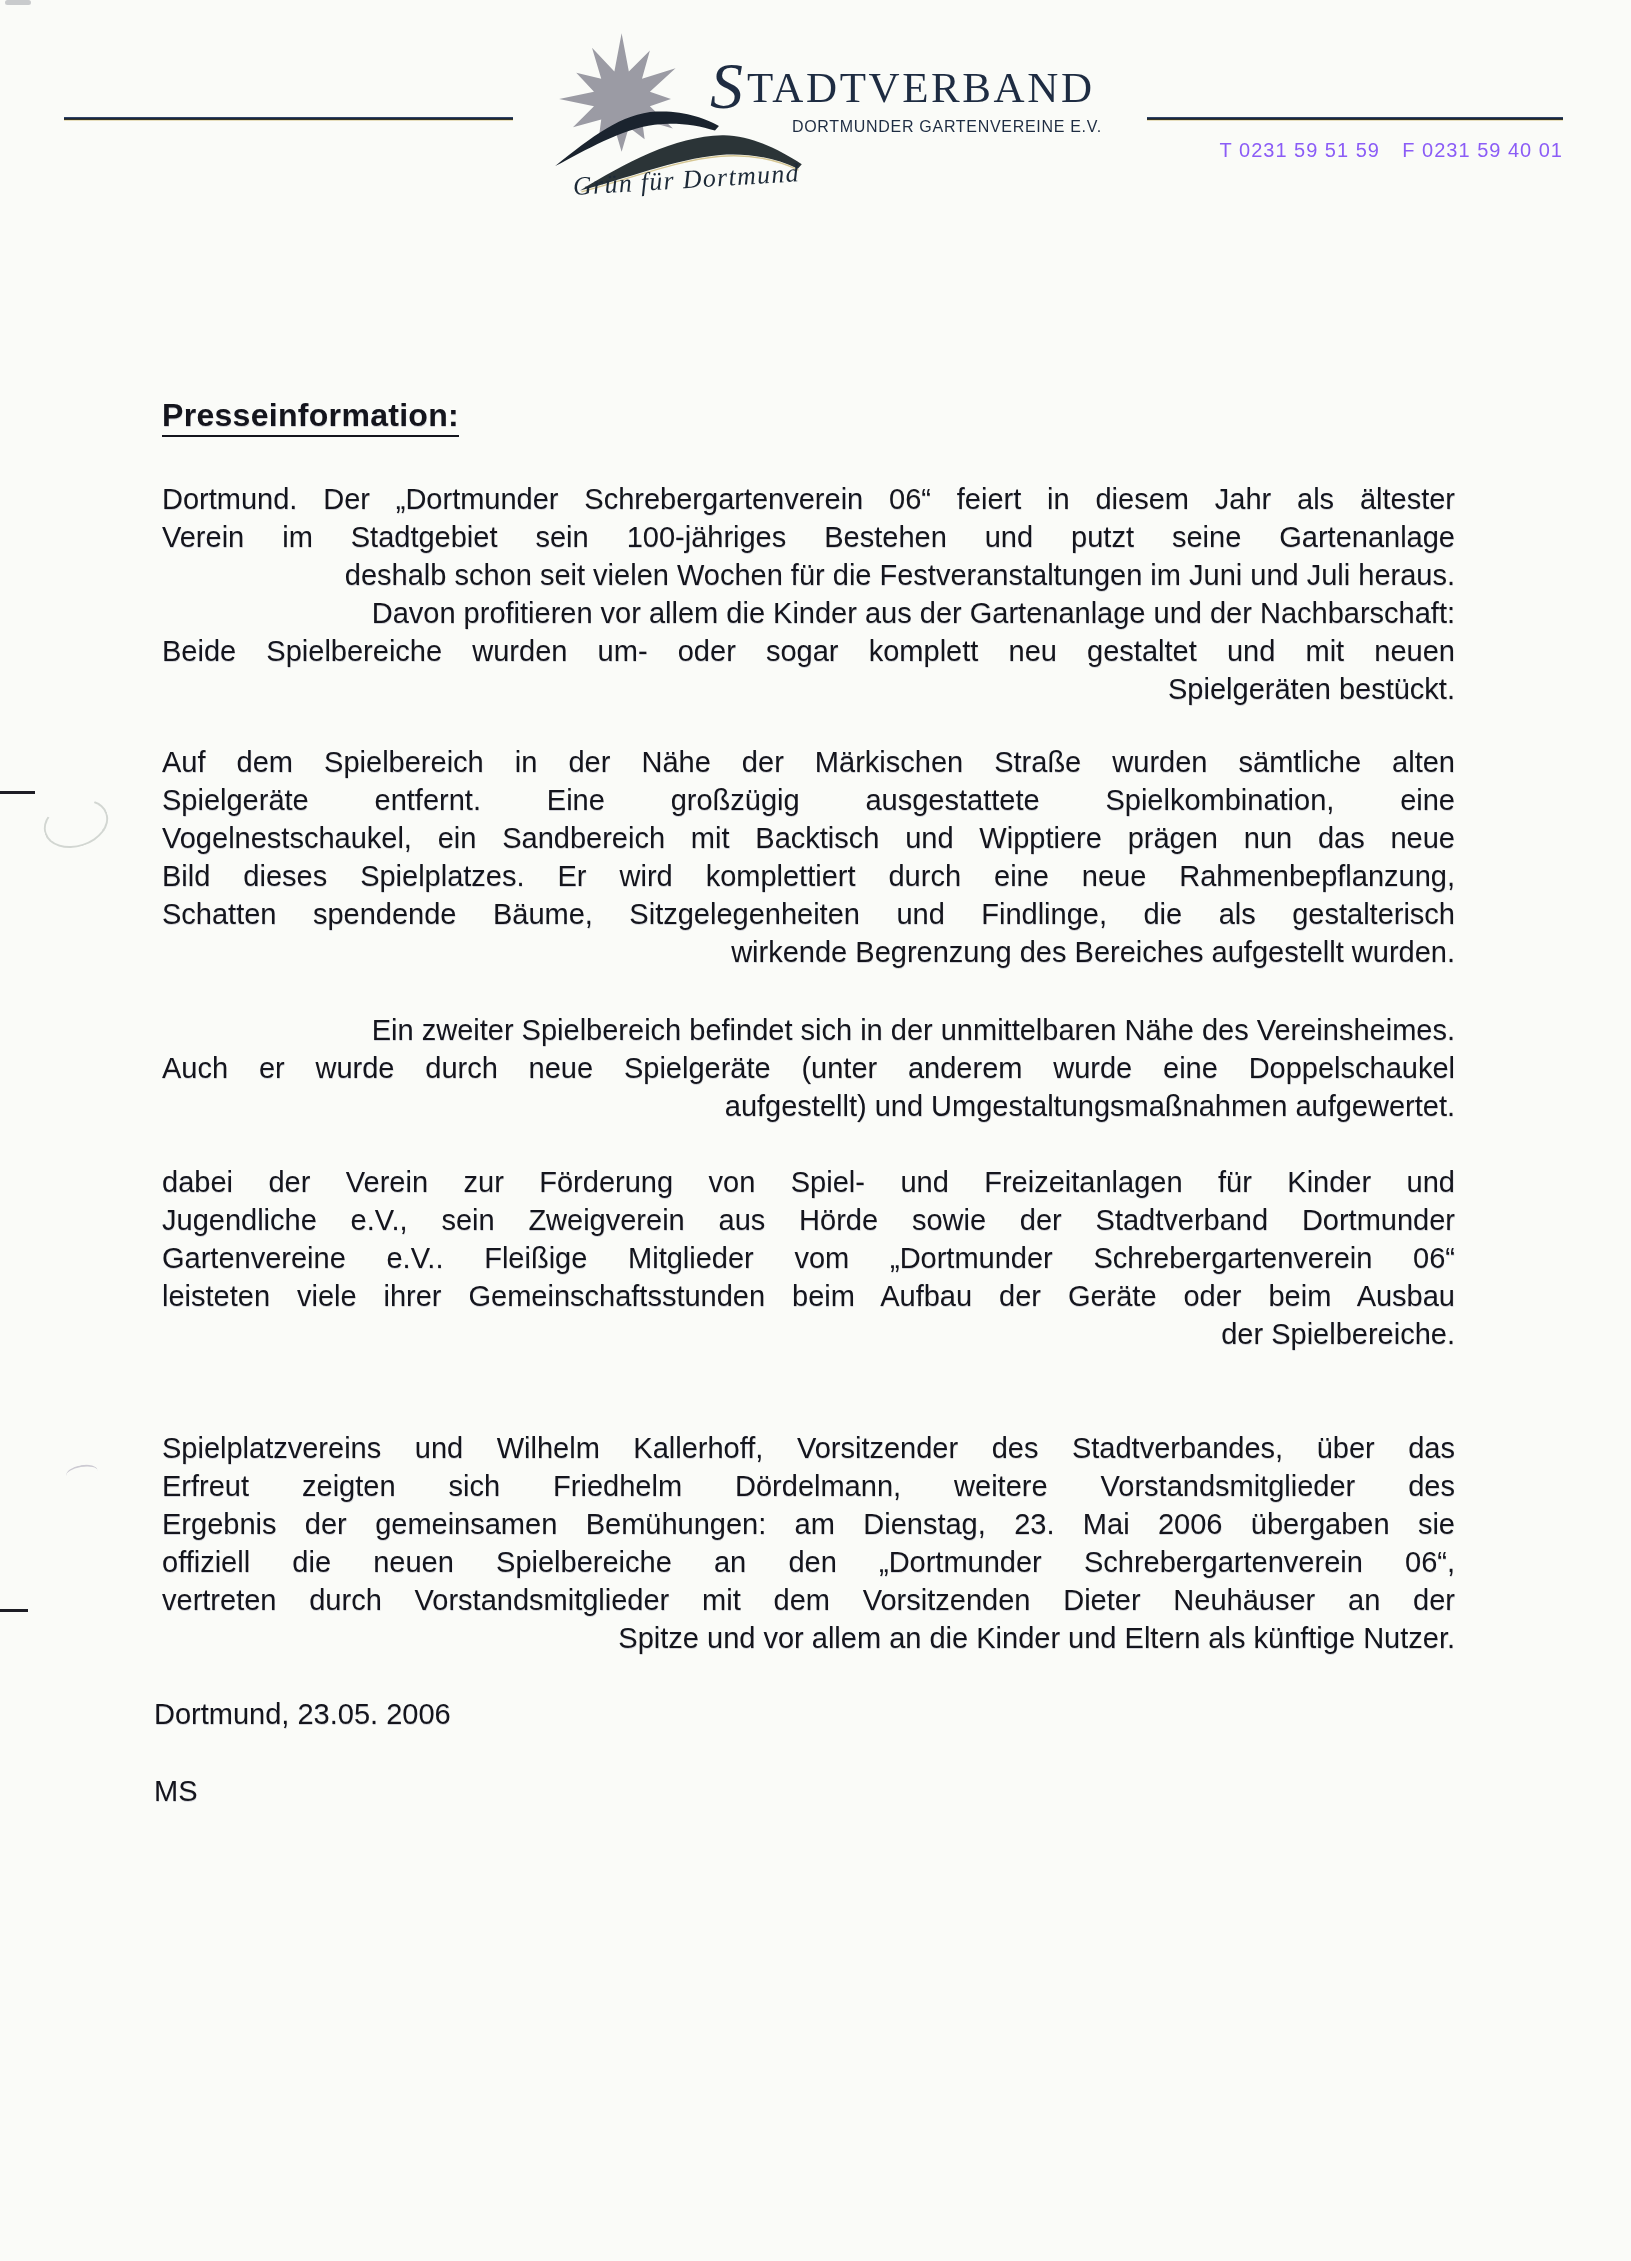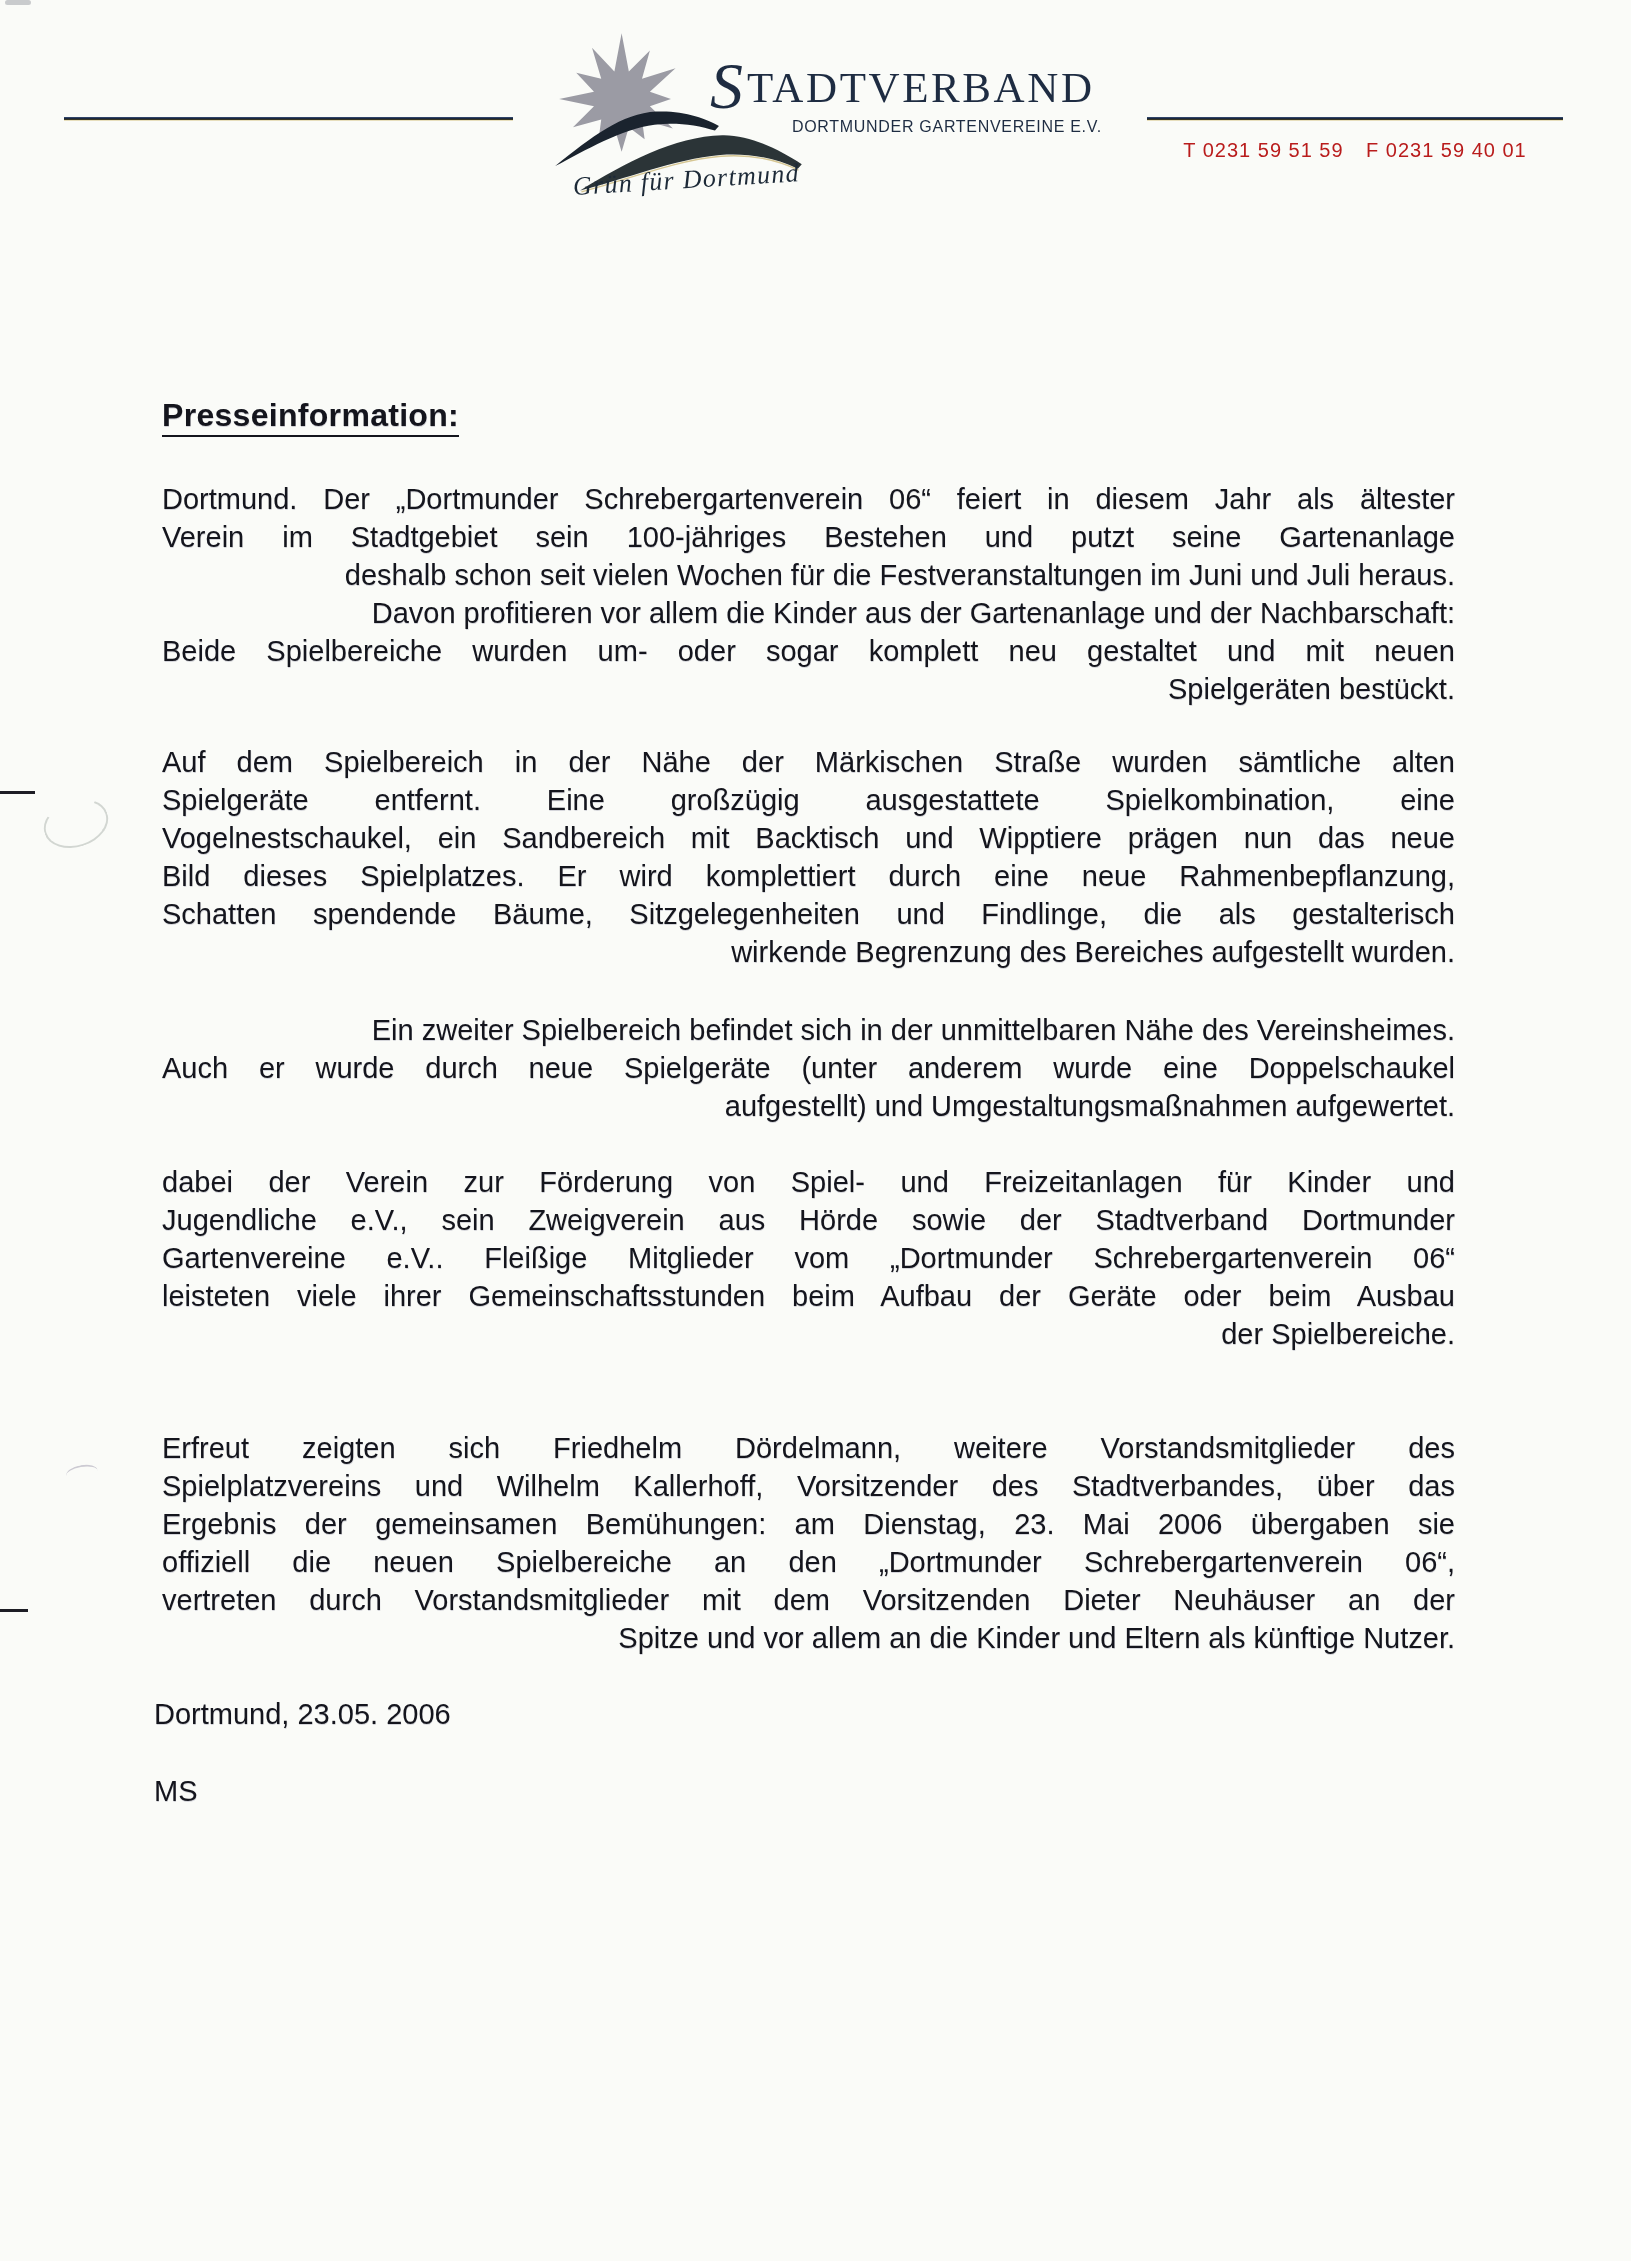--- a/index.html
+++ b/index.html
@@ -11,21 +11,21 @@
     overflow:hidden;
   }
   
   .rule{position:absolute;height:2.6px;
     background:linear-gradient(180deg,#39527c 0%,var(--rule-navy,#182338) 55%,#4a421a 100%);
     box-shadow:0 0.7px 0 rgba(190,160,60,.45);}
   .rule-left{left:64px;top:117px;width:449px;}
   .rule-right{left:1147px;top:117px;width:416px;}
   
   .contact{position:absolute;left:1147px;top:139px;width:416px;
-    text-align:center;font-size:20px;letter-spacing:1px;color:#b91c1c;white-space:nowrap;}
+    text-align:right;font-size:20px;letter-spacing:1px;color:#8b5cf6;white-space:nowrap;}
   .contact .fax{margin-left:22.4px;}
   
   .logo-svg{position:absolute;left:546px;top:28px;width:263px;height:171px;}
   .brand{position:absolute;left:710px;top:66px;width:403px;}
   .brand-name{font-family:"Liberation Serif","DejaVu Serif",serif;color:var(--navy,#1e2c42);
     font-size:43px;letter-spacing:2.6px;line-height:43px;white-space:nowrap;}
   .brand-name .big-s{font-size:66px;font-style:italic;line-height:0;position:relative;top:6px;margin-right:1.3px;}
   .brand-sub{font-size:16px;letter-spacing:0.7px;color:var(--navy,#1e2c42);
     text-align:right;margin-top:9.2px;padding-right:11.2px;white-space:nowrap;}
   .tagline{position:absolute;left:574px;top:172px;
@@ -111,22 +111,22 @@
         <div class="line l">aufgestellt) und Umgestaltungsmaßnahmen aufgewertet.</div>
       </div>
       <div class="para p4">
         <div class="line j">dabei der Verein zur Förderung von Spiel- und Freizeitanlagen für Kinder und</div>
         <div class="line j">Jugendliche e.V., sein Zweigverein aus Hörde sowie der Stadtverband Dortmunder</div>
         <div class="line j">Gartenvereine e.V.. Fleißige Mitglieder vom „Dortmunder Schrebergartenverein 06“</div>
         <div class="line j">leisteten viele ihrer Gemeinschaftsstunden beim Aufbau der Geräte oder beim Ausbau</div>
         <div class="line l">der Spielbereiche.</div>
       </div>
       <div class="para p5">
+        <div class="line j">Spielplatzvereins und Wilhelm Kallerhoff, Vorsitzender des Stadtverbandes, über das</div>
         <div class="line j">Erfreut zeigten sich Friedhelm Dördelmann, weitere Vorstandsmitglieder des</div>
-        <div class="line j">Spielplatzvereins und Wilhelm Kallerhoff, Vorsitzender des Stadtverbandes, über das</div>
         <div class="line j">Ergebnis der gemeinsamen Bemühungen: am Dienstag, 23. Mai 2006 übergaben sie</div>
         <div class="line j">offiziell die neuen Spielbereiche an den „Dortmunder Schrebergartenverein 06“,</div>
         <div class="line j">vertreten durch Vorstandsmitglieder mit dem Vorsitzenden Dieter Neuhäuser an der</div>
         <div class="line l">Spitze und vor allem an die Kinder und Eltern als künftige Nutzer.</div>
       </div>
     </div>
 
   <div class="dateline">Dortmund, 23.05. 2006</div>
   <div class="initials">MS</div>
 

